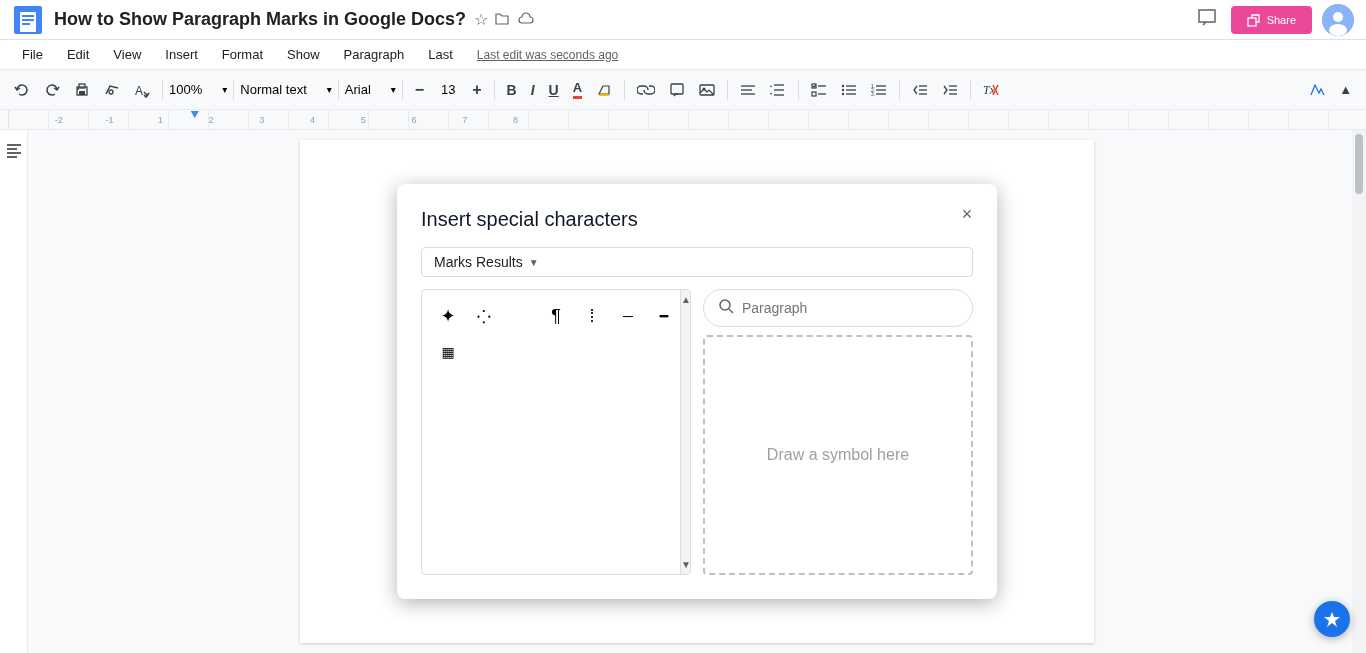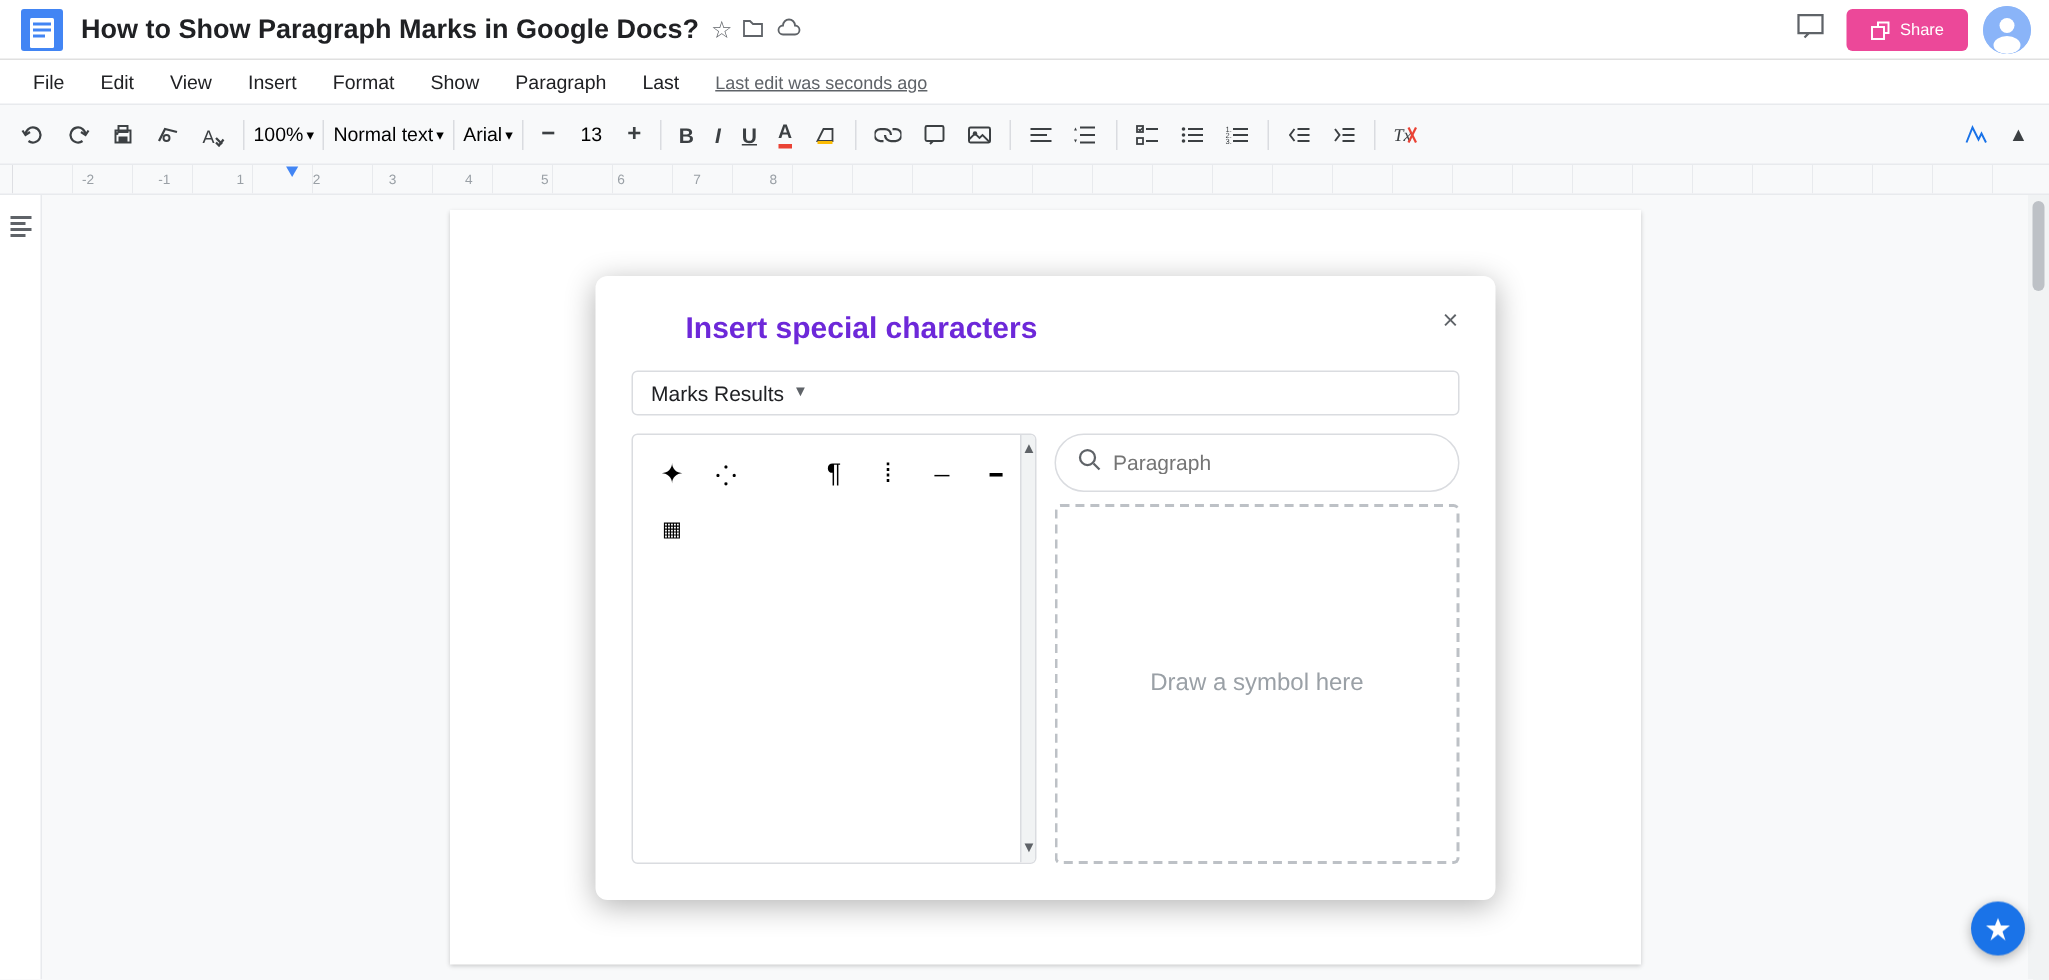--- a/index.html
+++ b/index.html
@@ -36,21 +36,21 @@
       gap: 2px; border-bottom: 1px solid #e8eaed; height: 40px; flex-wrap: nowrap;
     }
     .toolbar-btn {
       background: none; border: none; cursor: pointer; padding: 4px 6px;
       border-radius: 4px; font-size: 13px; color: #3c4043; display: flex; align-items: center;
     }
     .toolbar-sep { width: 1px; height: 20px; background: #dadce0; margin: 0 4px; }
     #font-size-ctrl { display: flex; align-items: center; gap: 2px; }
     #font-size-val { width: 32px; text-align: center; font-size: 13px; border: none; background: none; outline: none; }
     .format-btn { font-weight: bold; font-size: 14px; }
-    .toolbar-dropdown { display: flex; align-items: center; gap: 2px; }
+    .toolbar-dropdown { display: flex; align-items: center; gap: 20px; }
     .caret { font-size: 10px; }
 
     
     #ruler {
       height: 20px; background: #f8f9fa; border-bottom: 1px solid #e8eaed;
       display: flex; align-items: center; padding: 0 8px; overflow: hidden;
     }
     .ruler-inner {
       flex: 1; height: 100%; background: linear-gradient(to right, #e8eaed 0px, #e8eaed 1px, transparent 1px);
       background-size: 40px 100%; position: relative; display: flex; align-items: flex-end;
@@ -73,21 +73,21 @@
     
     #modal-overlay {
       position: absolute; top: 0; left: 0; right: 0; bottom: 0;
       display: flex; align-items: center; justify-content: center;
       z-index: 100;
     }
     #modal {
       background: #fff; border-radius: 8px; box-shadow: 0 4px 20px rgba(0,0,0,0.3);
       width: 600px; padding: 24px; position: relative;
     }
-    #modal-title { font-size: 20px; color: #6d28d9; font-weight: 700; margin-bottom: 16px; margin-left: 36px; }
+    #modal-title { font-size: 20px; color: #0f172a; font-weight: 400; margin-bottom: 16px; }
     #modal-close {
       position: absolute; top: 16px; right: 16px; background: none; border: none;
       font-size: 18px; cursor: pointer; color: #5f6368; width: 28px; height: 28px;
       display: flex; align-items: center; justify-content: center; border-radius: 50%;
     }
 
     
     #dropdown-btn {
       display: flex; align-items: center; gap: 6px; padding: 6px 12px;
       border: 1px solid #dadce0; border-radius: 4px; background: #fff; cursor: pointer;

